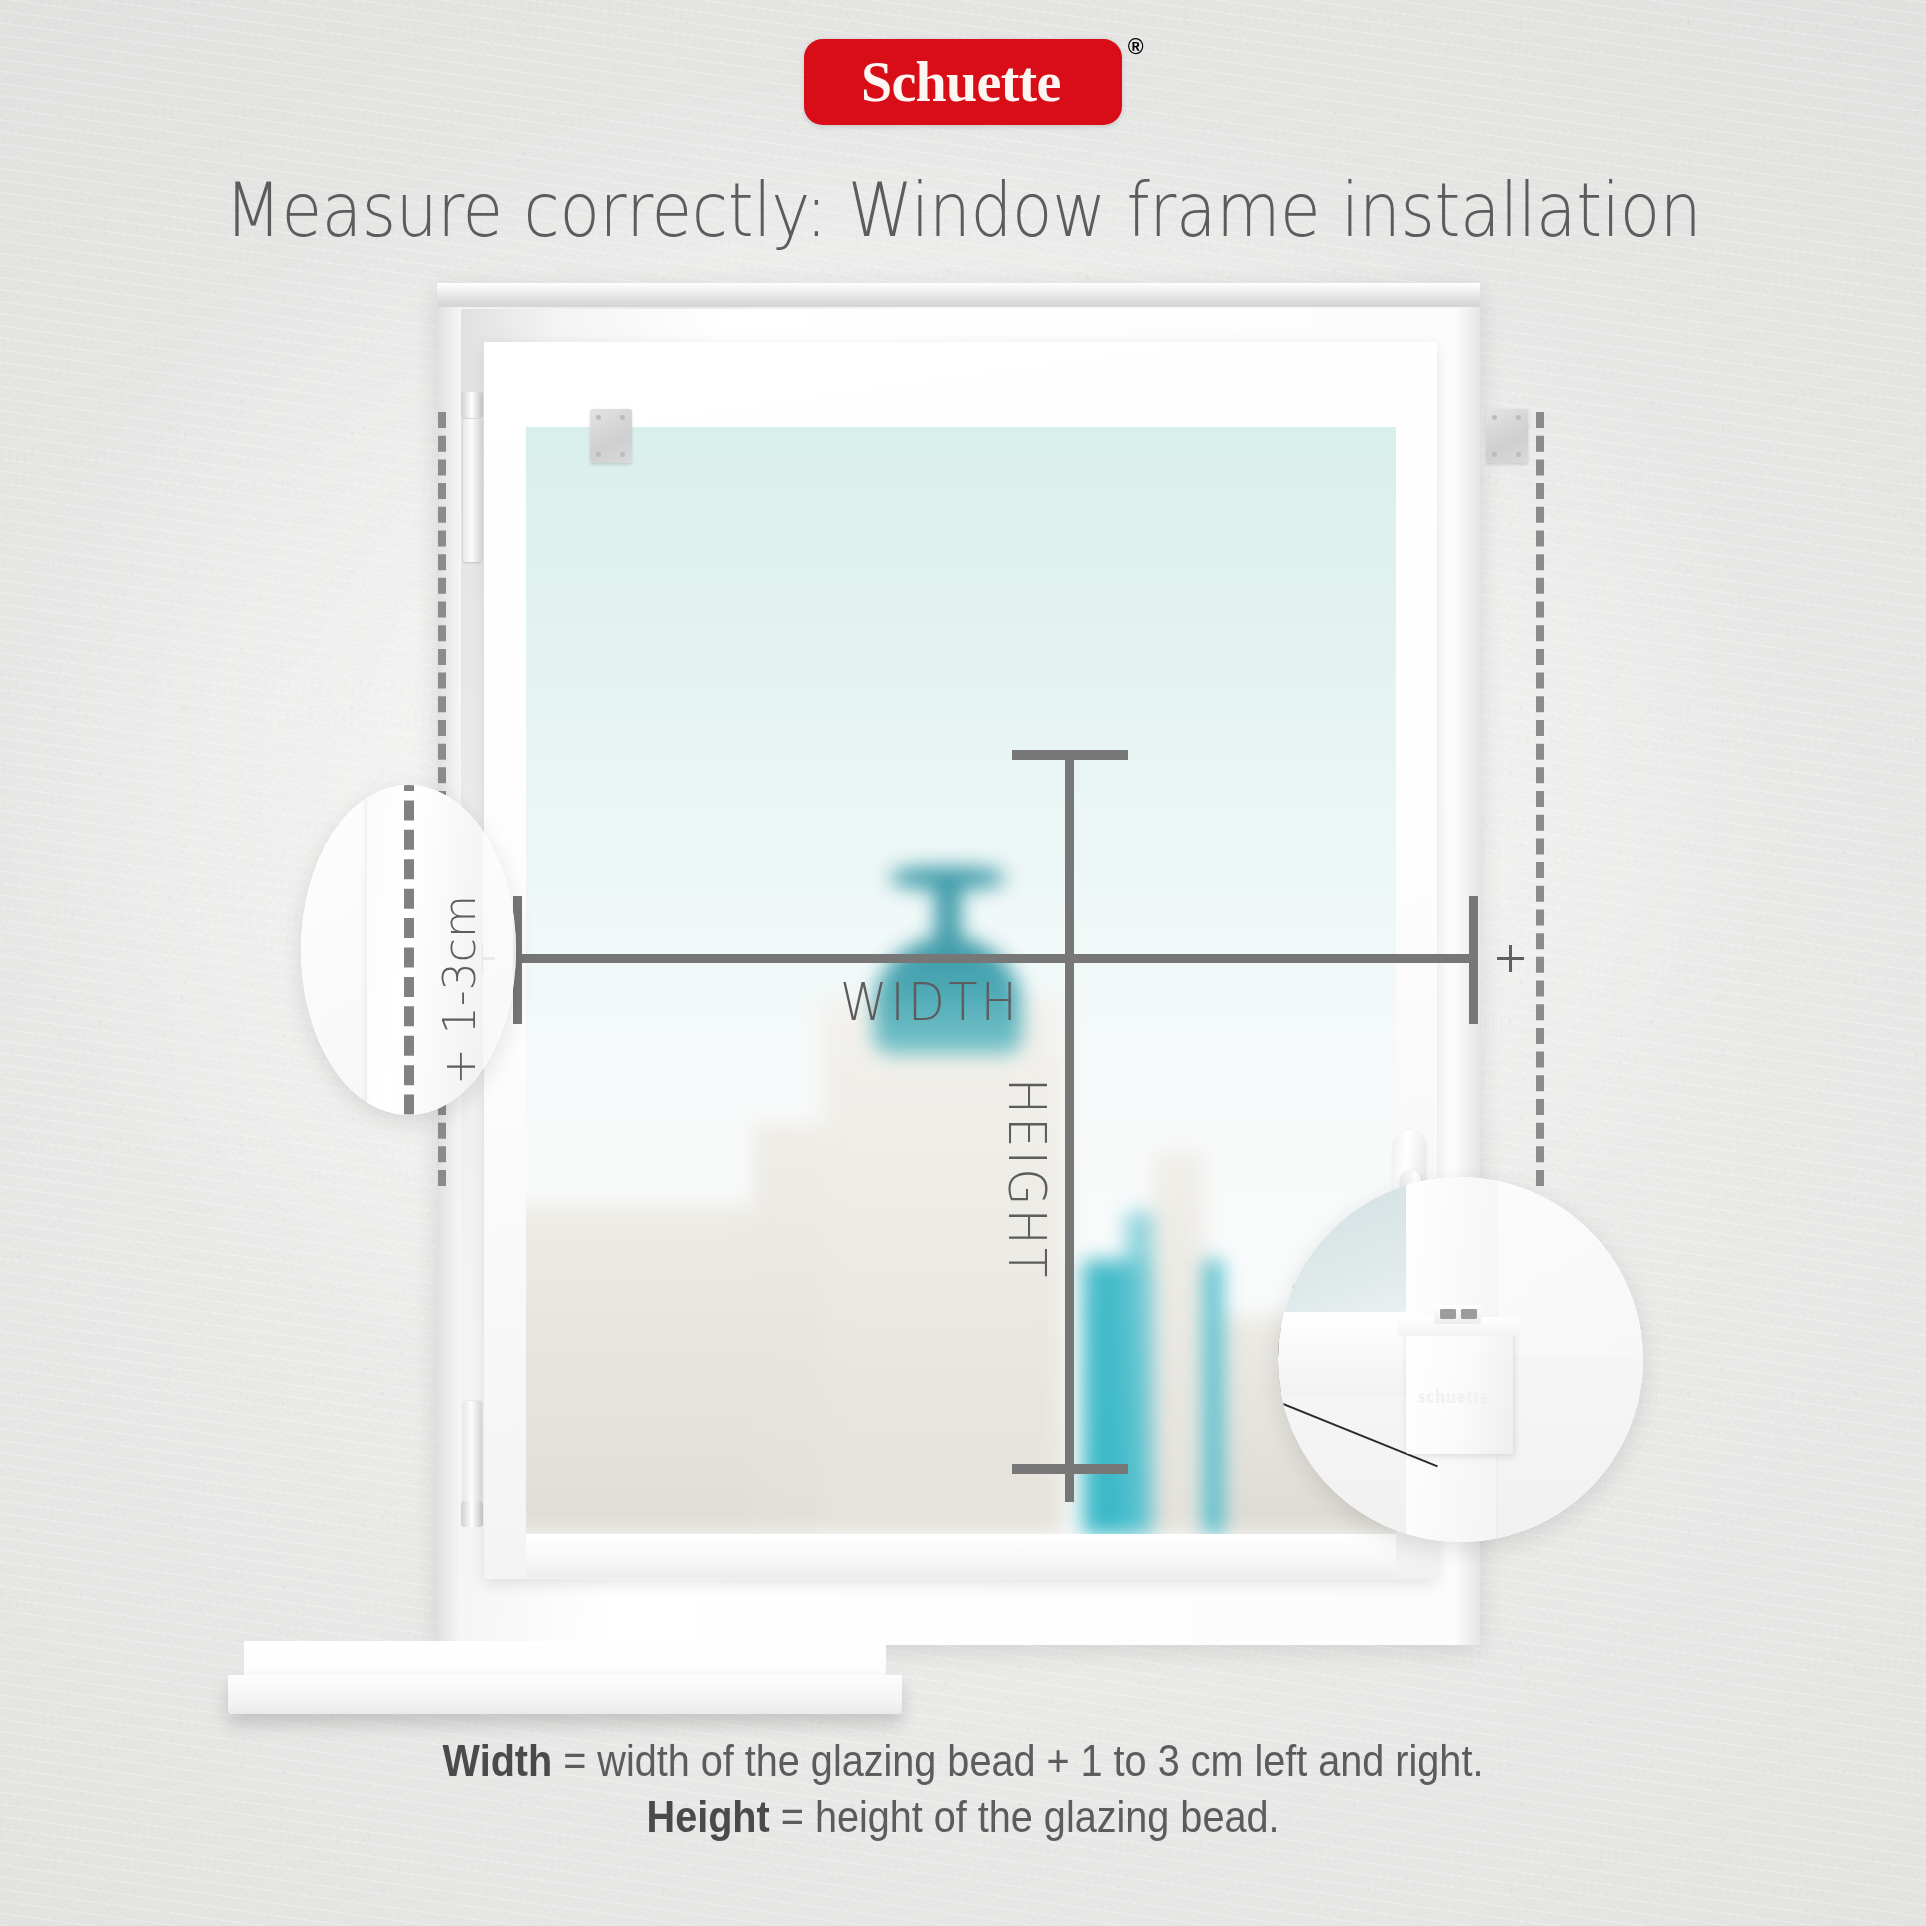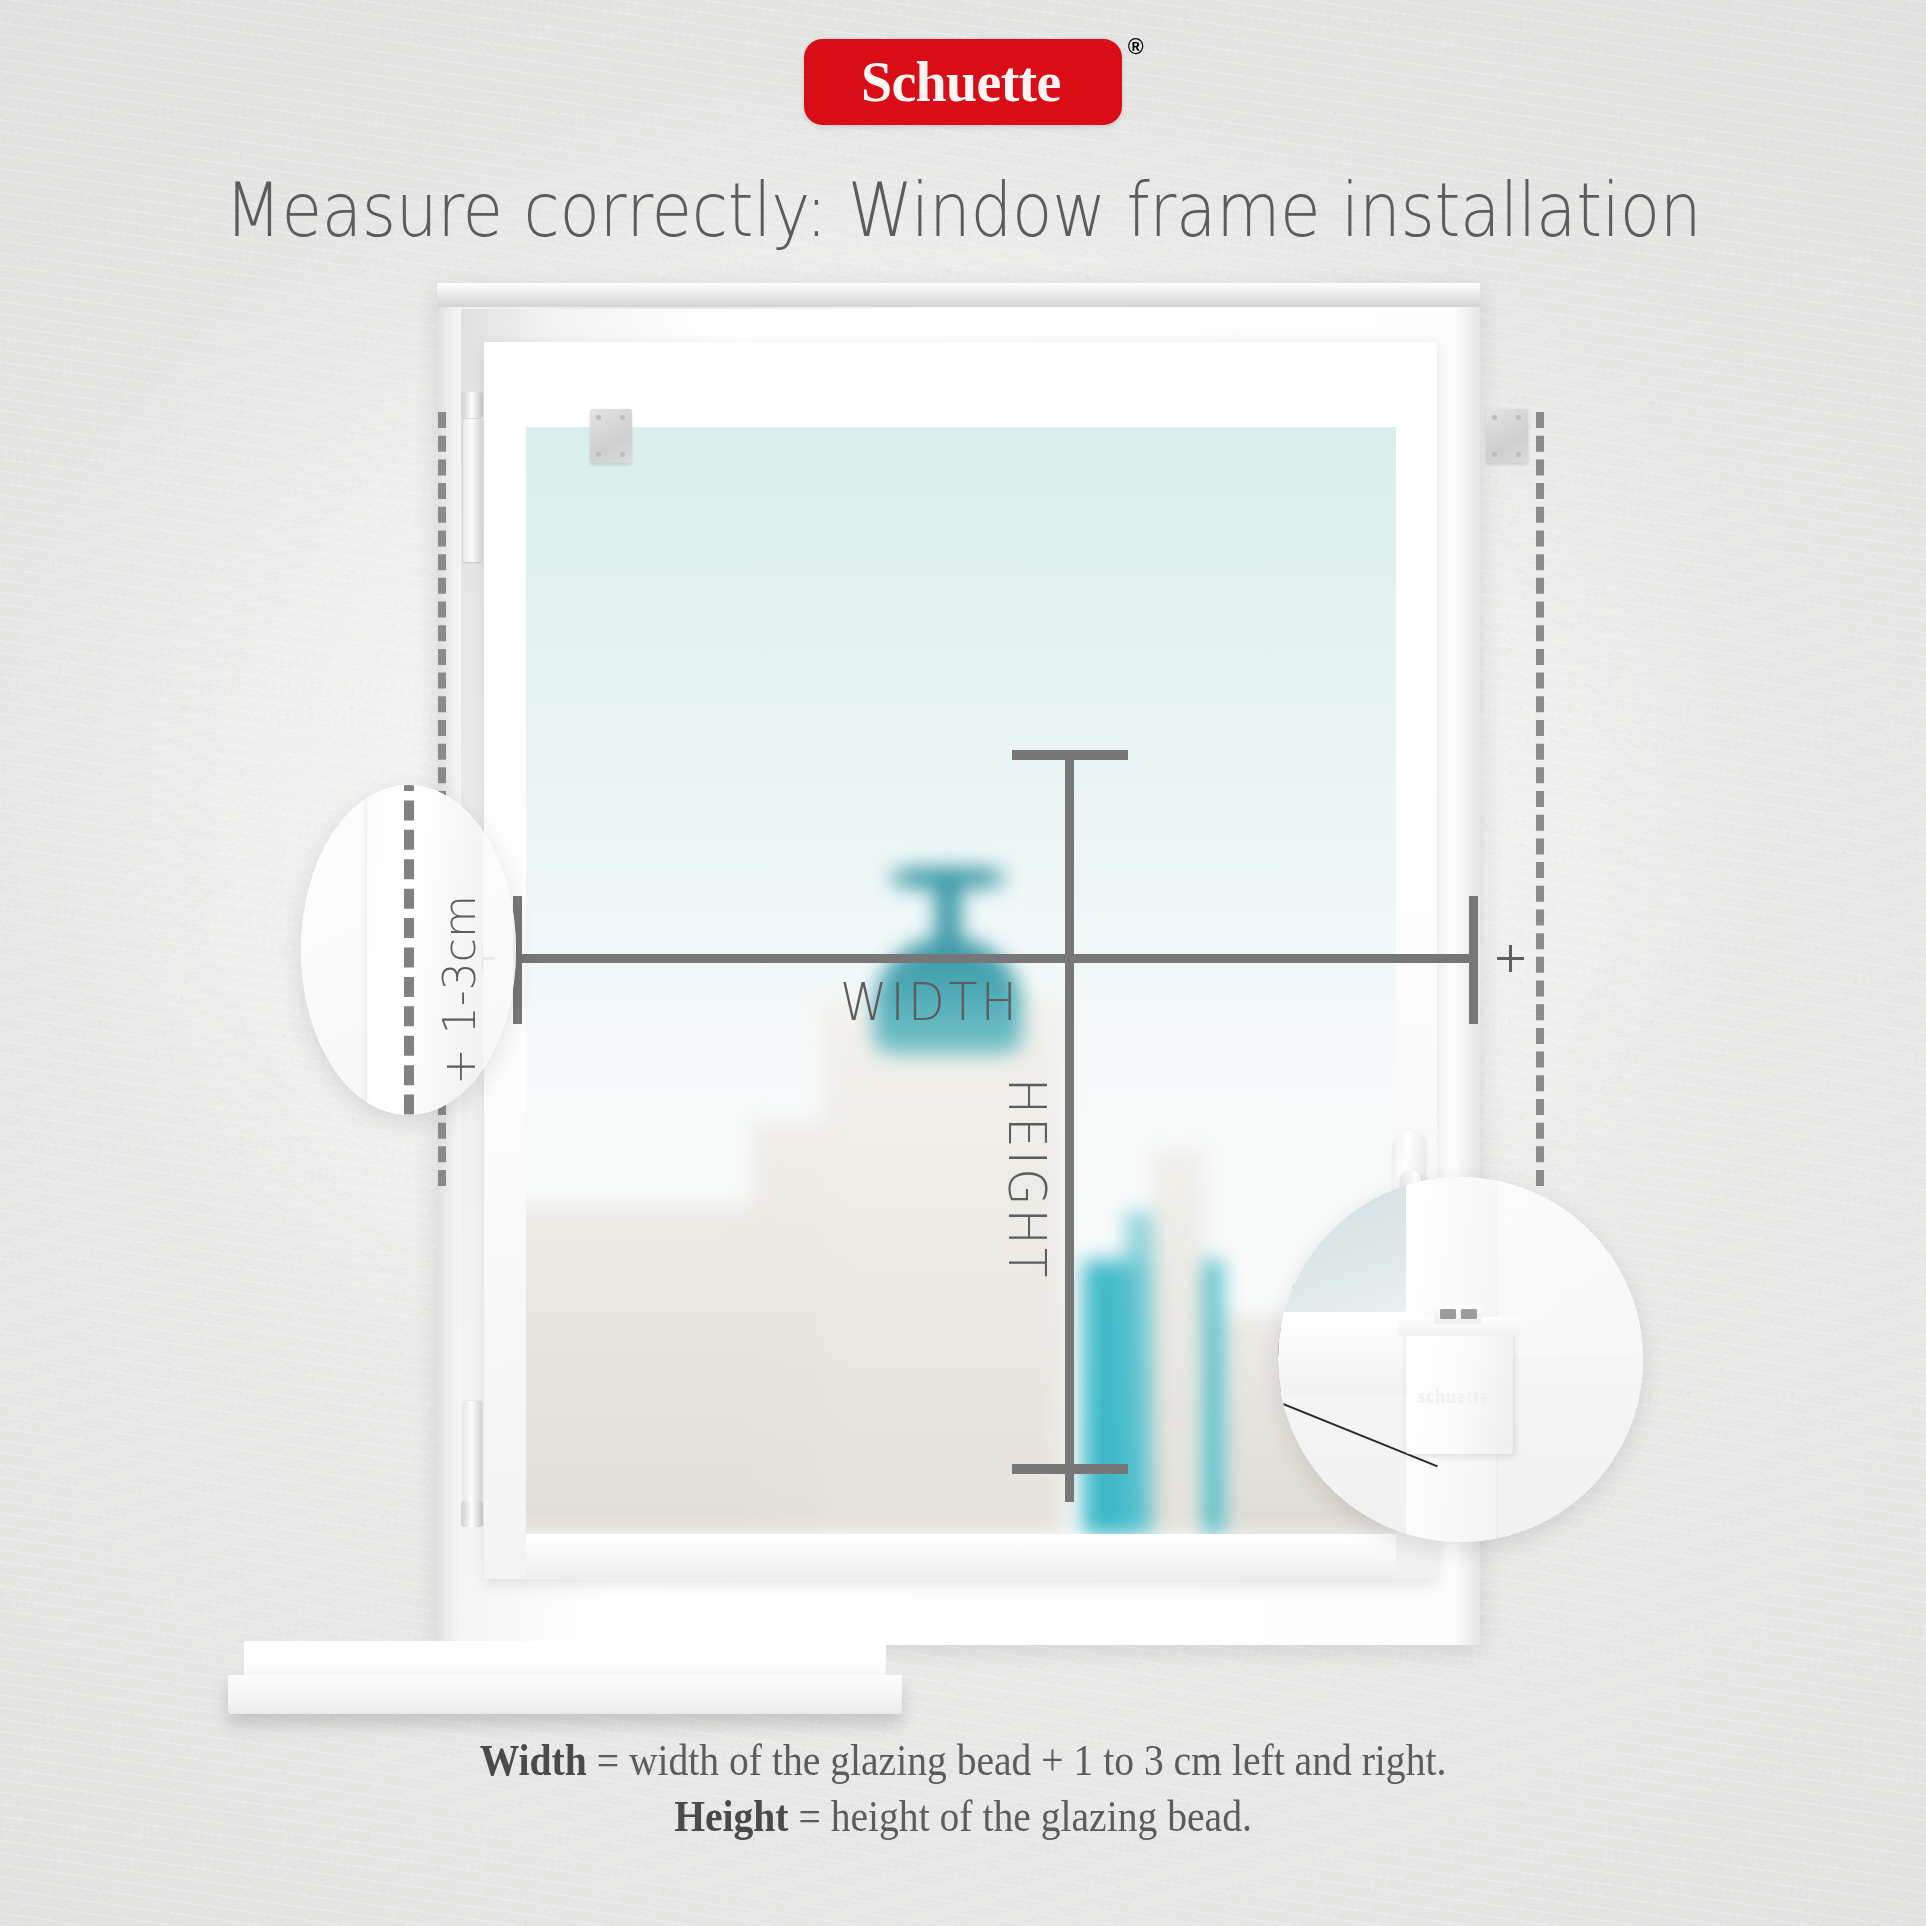--- a/index.html
+++ b/index.html
@@ -99,21 +99,21 @@
   }
 
   
   #captions {
     position: absolute;
     left: 0;
     top: 1733px;
     width: 100%;
     text-align: center;
     color: #5c5c5c;
-    font-family: Liberation Serif, serif;
+    font-family: Liberation Sans, sans-serif;
     font-weight: 300;
     font-size: 44px;
     line-height: 1.28;
   }
   #captions .cap-line { white-space: nowrap; transform: scaleX(0.9); }
   #captions b { font-weight: 700; color: #4a4a4a; }
 
   
   #window-scene {
     position: absolute;

